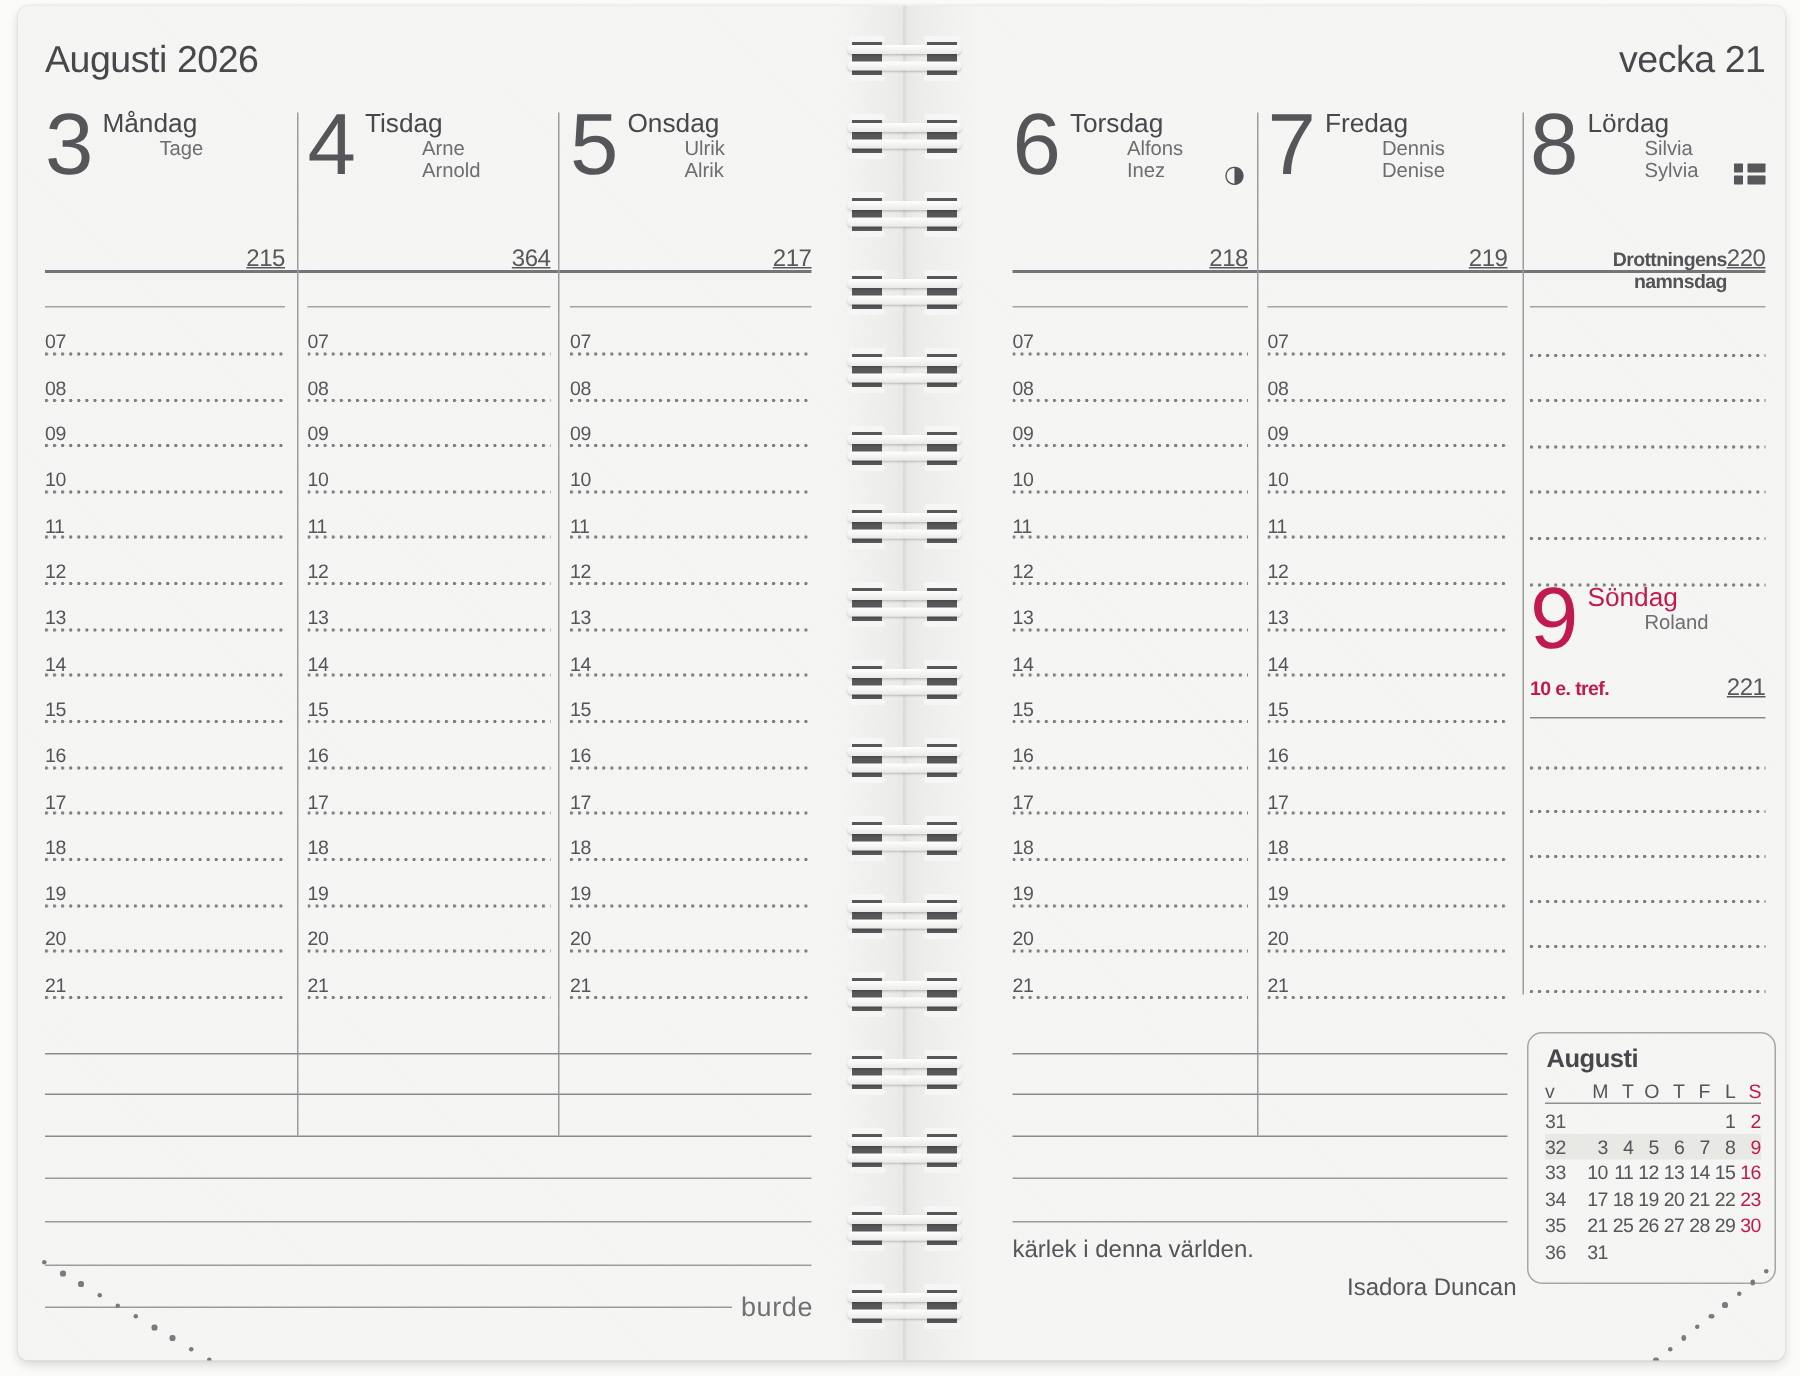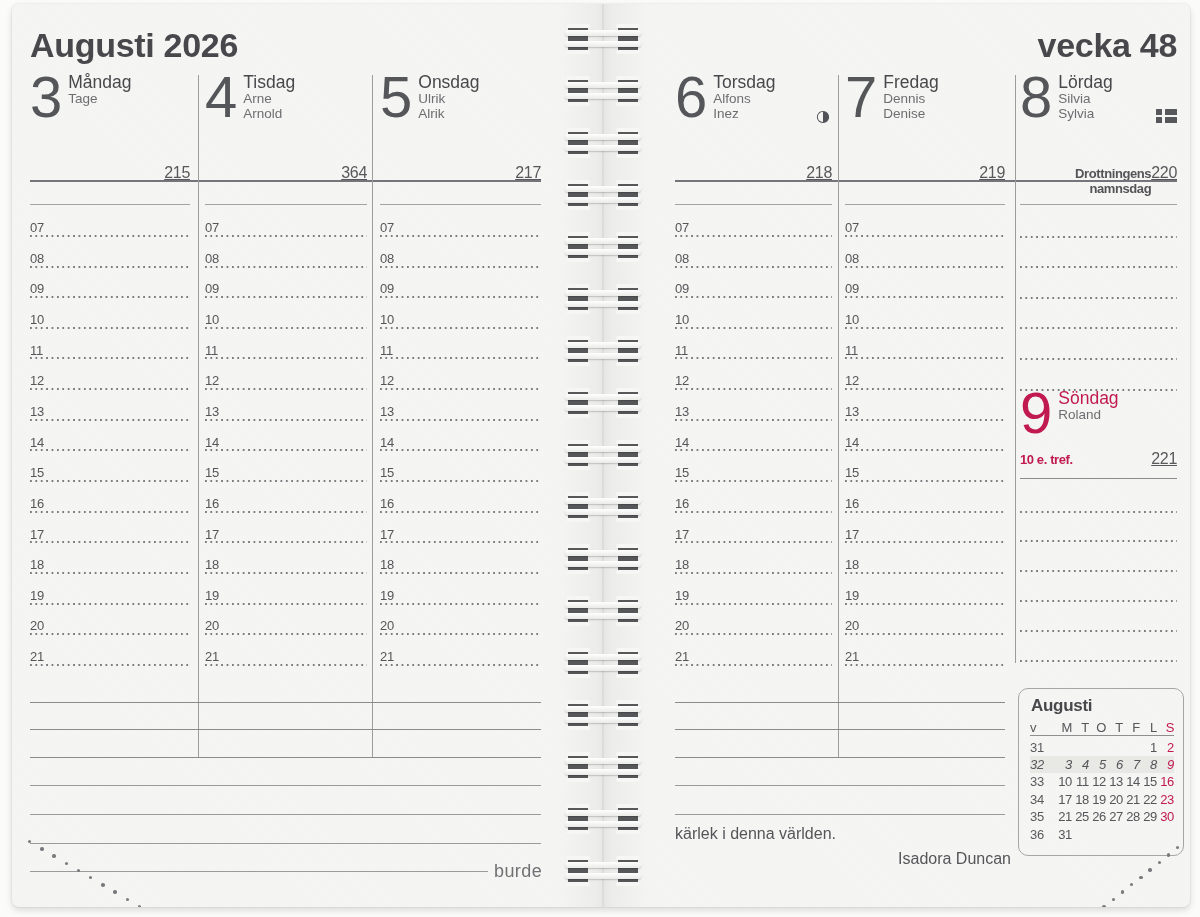--- a/index.html
+++ b/index.html
@@ -2,28 +2,28 @@
 <html><head>
 <meta charset="utf-8">
 <style>
   :root{ --red:#c01a4e; --ink:#48484c; --ink2:#56565a; --gname:#6e6e72; }
   html,body{margin:0;padding:0;background:#fbfbfa;width:1200px;height:917px;overflow:hidden;
     font-family:"Liberation Sans", sans-serif;}
   #spread{position:absolute;left:12px;top:4px;width:1178px;height:903px;background:#f5f5f3;
     background-image:repeating-linear-gradient(45deg, rgba(0,0,0,0.004) 0 2px, transparent 2px 4px);
     border-radius:7px;box-shadow:0 0 0 1px rgba(0,0,0,0.03),0 3px 7px rgba(0,0,0,0.14);overflow:hidden;}
   #spread > div{position:absolute;}
-  .h1{font-size:34px;font-weight:bold;color:var(--ink);letter-spacing:-0.3px;}
+  .h1{font-size:25px;font-weight:normal;color:var(--ink);letter-spacing:-0.3px;}
   
   .day-col{top:68px;height:112px;}
   .day-header{display:flex;gap:8px;}
   .day-num{font-size:58px;line-height:50px;font-weight:400;color:#55565a;letter-spacing:-2px;}
   .day-names{padding-top:1px;}
   .day-name{font-size:17.5px;line-height:19px;color:var(--ink);}
-  .gname{font-size:13.5px;line-height:14.5px;color:var(--gname);}
+  .gname{font-size:13.5px;line-height:14.5px;color:var(--gname);margin-left:38px;}
   .doy-row{position:absolute;left:0;right:0;top:92px;text-align:right;}
   .doy{font-size:16px;color:#58585c;letter-spacing:-0.3px;text-decoration:underline;}
   .with-holiday{display:flex;justify-content:space-between;align-items:baseline;}
   .holiday{font-size:13px;font-weight:bold;color:#545458;letter-spacing:-0.4px;}
   .moon{position:absolute;right:2px;top:34px;font-size:16px;color:#515257;
     font-family:"DejaVu Sans", sans-serif;}
   .flagicon{position:absolute;right:0;top:37px;width:21px;height:14px;display:grid;
     grid-template-columns:6px 1fr;grid-template-rows:1fr 1fr;gap:2.6px;}
   .flagicon span{background:#56575a;border-radius:0.5px;}
   
@@ -41,21 +41,21 @@
   .sun-num{font-size:58px;line-height:50px;color:var(--red);letter-spacing:-2px;}
   .sun-name{font-size:17.5px;line-height:19px;color:var(--red);}
   .tref-row{display:flex;justify-content:space-between;align-items:baseline;margin-top:12px;}
   .tref{font-size:13px;font-weight:bold;color:var(--red);letter-spacing:-0.4px;}
   
   .minical{border:1.4px solid #a6a6a4;border-radius:10px;}
   .mc-title{font-size:17px;font-weight:bold;color:var(--ink);padding:7px 0 4px 12px;letter-spacing:-0.3px;}
   #mc-grid{padding:0 9px 0 11px;}
   .mc-row{display:grid;grid-template-columns:25px repeat(7,1fr);height:17.4px;align-items:center;}
   .mc-row.head{height:15px;border-bottom:1.2px solid #8f8f91;margin-bottom:2.5px;}
-  .mc-row.cur{background:#e8e8e5;font-style:italic;}
+  .mc-row.cur{background:#e8e8e5;}
   .mc-c{font-size:13px;color:#55555a;text-align:right;letter-spacing:-0.3px;}
   .mc-c.wk{text-align:left;color:#5a5a5e;}
   .mc-c.sun{color:var(--red);}
   
   .quote{font-size:16px;line-height:20.5px;color:#55555a;}
   .author{text-align:right;margin-top:4px;padding-right:4px;}
   .brand{font-size:18px;color:#717175;letter-spacing:0.4px;font-weight:400;}
   
   .gutter{left:545px;top:0;width:94px;height:100%;
     background:linear-gradient(90deg, rgba(0,0,0,0) 0%, rgba(0,0,0,0.035) 42%, rgba(0,0,0,0.06) 50%, rgba(0,0,0,0.035) 58%, rgba(0,0,0,0) 100%);}
@@ -70,21 +70,21 @@
     background:linear-gradient(#ffffff,#eaeae8);box-shadow:0 1px 1.5px rgba(0,0,0,0.2);}
   .wire.t{top:6px;} .wire.b{top:17px;}
   .perf{position:absolute;width:3.4px;height:3.4px;border-radius:50%;background:#7b7b7f;}
 </style>
 </head>
 <body>
 
 <div id="spread">
 
   <div class="h1" style="left:18px;top:22px;">Augusti 2026</div>
-  <div class="h1" style="right:13px;top:22px;">vecka 48</div>
+  <div class="h1" style="right:13px;top:22px;">vecka 21</div>
 
   <div class="day-col" style="left:18px;width:160px;">
     <div class="day-header">
       <div class="day-num">3</div>
       <div class="day-names">
         <div class="day-name">Måndag</div>
         <div class="gname">Tage</div>
         <div class="gname"></div>
       </div>
     </div>

